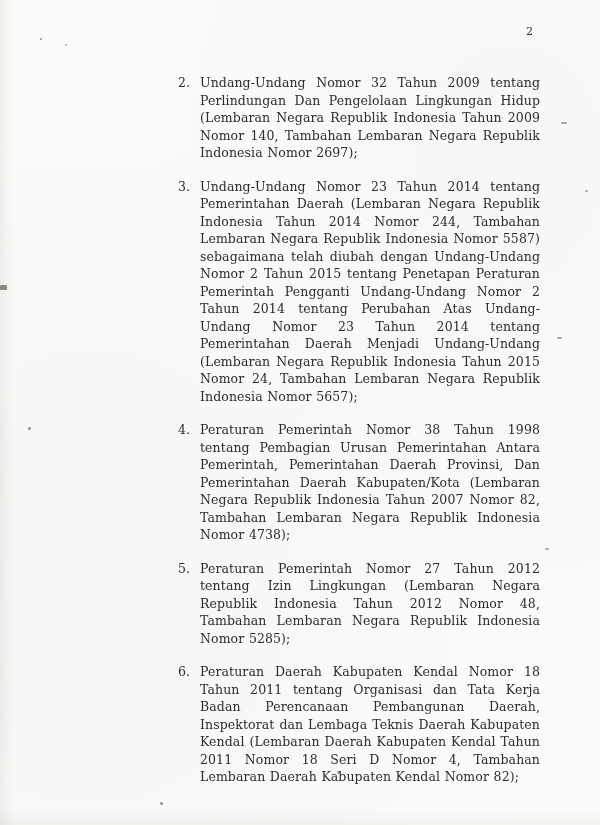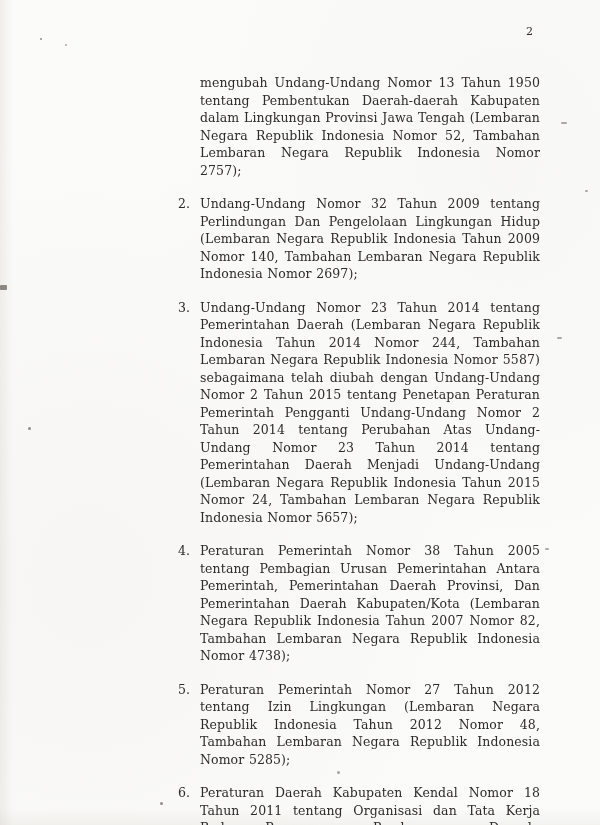--- a/index.html
+++ b/index.html
@@ -82,35 +82,34 @@
 </style>
 </head>
 <body>
 
 <div class="page">
 
   <div class="page-number">2</div>
 
   <div class="content">
 
-    <p class="para-cont">mengubah Undang-Undang Nomor 13 Tahun 1950 tentang Pembentukan Daerah-daerah Kabupaten dalam Lingkungan Provinsi Jawa Tengah (Lembaran Negara Republik Indonesia Nomor 52, Tambahan Lembaran Negara Republik Indonesia Nomor 2757);</p>
 
     <div class="list-item">
       <span class="num">2.</span>
       <span class="txt">Undang-Undang Nomor 32 Tahun 2009 tentang Perlindungan Dan Pengelolaan Lingkungan Hidup (Lembaran Negara Republik Indonesia Tahun 2009 Nomor 140, Tambahan Lembaran Negara Republik Indonesia Nomor 2697);</span>
     </div>
 
     <div class="list-item">
       <span class="num">3.</span>
       <span class="txt">Undang-Undang Nomor 23 Tahun 2014 tentang Pemerintahan Daerah (Lembaran Negara Republik Indonesia Tahun 2014 Nomor 244, Tambahan Lembaran Negara Republik Indonesia Nomor 5587) sebagaimana telah diubah dengan Undang-Undang Nomor 2 Tahun 2015 tentang Penetapan Peraturan Pemerintah Pengganti Undang-Undang Nomor 2 Tahun 2014 tentang Perubahan Atas Undang-Undang Nomor 23 Tahun 2014 tentang Pemerintahan Daerah Menjadi Undang-Undang (Lembaran Negara Republik Indonesia Tahun 2015 Nomor 24, Tambahan Lembaran Negara Republik Indonesia Nomor 5657);</span>
     </div>
 
     <div class="list-item">
       <span class="num">4.</span>
-      <span class="txt">Peraturan Pemerintah Nomor 38 Tahun 2005 tentang Pembagian Urusan Pemerintahan Antara Pemerintah, Pemerintahan Daerah Provinsi, Dan Pemerintahan Daerah Kabupaten/Kota (Lembaran Negara Republik Indonesia Tahun 2007 Nomor 82, Tambahan Lembaran Negara Republik Indonesia Nomor 4738);</span>
+      <span class="txt">Peraturan Pemerintah Nomor 38 Tahun 1998 tentang Pembagian Urusan Pemerintahan Antara Pemerintah, Pemerintahan Daerah Provinsi, Dan Pemerintahan Daerah Kabupaten/Kota (Lembaran Negara Republik Indonesia Tahun 2007 Nomor 82, Tambahan Lembaran Negara Republik Indonesia Nomor 4738);</span>
     </div>
 
     <div class="list-item">
       <span class="num">5.</span>
       <span class="txt">Peraturan Pemerintah Nomor 27 Tahun 2012 tentang Izin Lingkungan (Lembaran Negara Republik Indonesia Tahun 2012 Nomor 48, Tambahan Lembaran Negara Republik Indonesia Nomor 5285);</span>
     </div>
 
     <div class="list-item">
       <span class="num">6.</span>
       <span class="txt">Peraturan Daerah Kabupaten Kendal Nomor 18 Tahun 2011 tentang Organisasi dan Tata Kerja Badan Perencanaan Pembangunan Daerah, Inspektorat dan Lembaga Teknis Daerah Kabupaten Kendal (Lembaran Daerah Kabupaten Kendal Tahun 2011 Nomor 18 Seri D Nomor 4, Tambahan Lembaran Daerah Kabupaten Kendal Nomor 82);</span>

